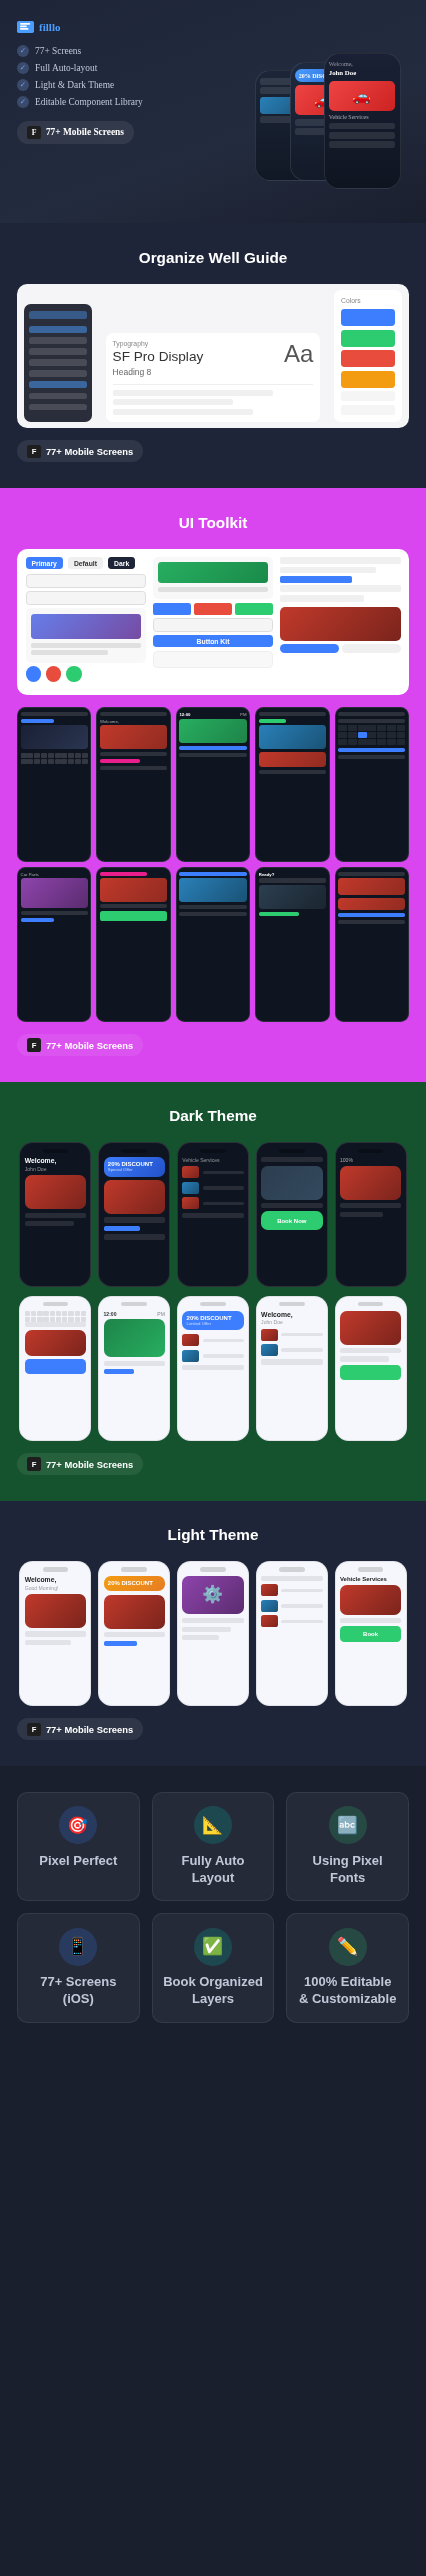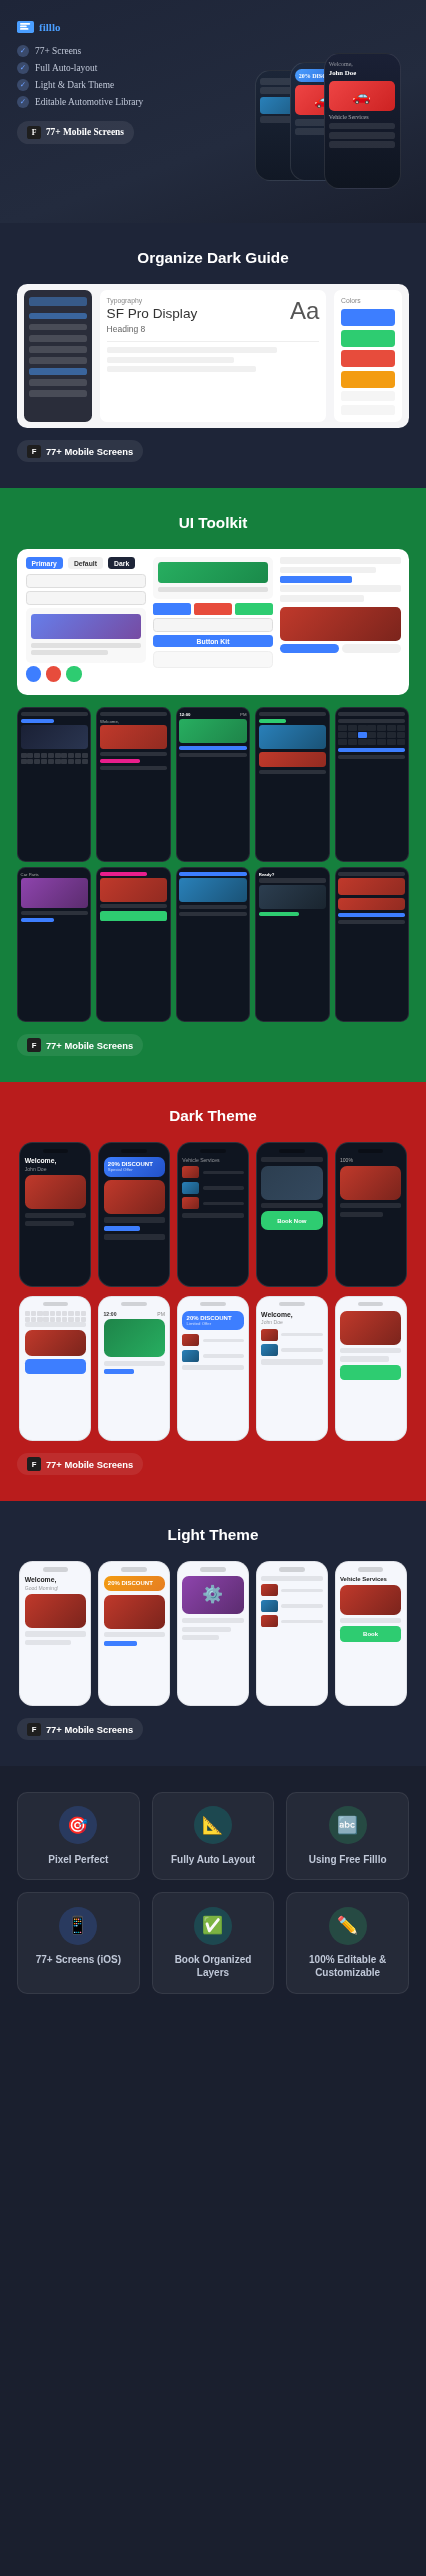--- a/index.html
+++ b/index.html
@@ -189,21 +189,22 @@
       padding: 25.6px 17px;
     }
     .style-guide-preview {
       background: #f5f5f7;
       border-radius: 10.2px;
       overflow: hidden;
       padding: 6.8px;
     }
     .sg-inner {
       display: flex;
-      gap: 8px;
+      gap: 14px;
+      align-items: flex-end;
     }
     .sg-sidebar {
       width: 68px;
       background: #2a2d3a;
       border-radius: 6.8px;
       padding: 6.8px 5.1px;
     }
     .sg-sidebar-item {
       height: 6.8px;
       background: rgba(255,255,255,0.15);
@@ -256,21 +257,21 @@
       border-radius: 17px;
       padding: 4.3px 10.2px;
       color: #fff;
       font-size: 9.4px;
       font-weight: 600;
       margin-top: 12px;
     }
 
     
     .toolkit-section {
-      background: #15803d;
+      background: #d946ef;
       padding: 25.6px 17px;
     }
     .toolkit-preview {
       background: #fff;
       border-radius: 10.2px;
       overflow: hidden;
       padding: 8.5px;
     }
     .tk-header {
       background: #3d7eff;
@@ -361,21 +362,21 @@
       background: linear-gradient(135deg, #1a2035, #2a3550);
       border-radius: 3.4px;
       margin-bottom: 2.6px;
     }
     .mp-img-placeholder.car { background: linear-gradient(135deg, #c0392b, #922b21); }
     .mp-img-placeholder.map { background: linear-gradient(135deg, #27ae60, #1e8449); }
     .mp-img-placeholder.blue { background: linear-gradient(135deg, #2980b9, #1a5276); }
 
     
     .dark-theme-section {
-      background: #b91c1c;
+      background: #14532d;
       padding: 25.6px 17px;
     }
     .light-theme-section {
       background: #1e2538;
       padding: 25.6px 17px;
     }
 
     
     .spec-section {
       background: #1a1f2e;
@@ -401,21 +402,21 @@
       align-items: center;
       justify-content: center;
       margin: 0 auto 8.5px;
       font-size: 17px;
     }
     .spec-icon-circle.blue { background: rgba(61,126,255,0.2); }
     .spec-icon-circle.teal { background: rgba(0,196,180,0.2); }
     .spec-icon-circle.green { background: rgba(46,204,113,0.2); }
     .spec-label {
       color: #c0c8d8;
-      font-size: 10px;
+      font-size: 13px;
       font-weight: 600;
       line-height: 1.3;
       text-align: center;
     }
 
     
     .theme-phones-container {
       display: flex;
       gap: 6.8px;
       justify-content: center;
@@ -561,21 +562,21 @@
         <li class="feature-item">
           <div class="check-icon">✓</div>
           <span>Full Auto-layout</span>
         </li>
         <li class="feature-item">
           <div class="check-icon">✓</div>
           <span>Light &amp; Dark Theme</span>
         </li>
         <li class="feature-item">
           <div class="check-icon">✓</div>
-          <span>Editable Automotive Library</span>
+          <span>Editable Component Library</span>
         </li>
       </ul>
       <div class="screens-badge">
         <div class="figma-icon">
           <span style="color:#fff;font-size:7.7px;font-weight:700;">F</span>
         </div>
         <span>77+ Mobile Screens</span>
       </div>
     </div>
 
@@ -609,21 +610,21 @@
             <div class="phone-list-item"></div>
             <div class="phone-list-item"></div>
           </div>
         </div>
       </div>
     </div>
   </div>
 </div>
 
 <div class="style-guide-section">
-  <h2 class="section-title">Organize Dark Guide</h2>
+  <h2 class="section-title">Organize Well Guide</h2>
   <div class="style-guide-preview">
     <div class="sg-inner">
       <div class="sg-sidebar">
         <div style="height:8.5px;background:rgba(74,158,255,0.4);border-radius:2.6px;margin-bottom:6.8px;"></div>
         <div class="sg-sidebar-item active"></div>
         <div class="sg-sidebar-item"></div>
         <div class="sg-sidebar-item"></div>
         <div class="sg-sidebar-item"></div>
         <div class="sg-sidebar-item"></div>
         <div class="sg-sidebar-item active"></div>
@@ -1070,21 +1071,21 @@
       <div class="spec-label">Pixel Perfect</div>
     </div>
 
     <div class="spec-card">
       <div class="spec-icon-circle teal">📐</div>
       <div class="spec-label">Fully Auto Layout</div>
     </div>
 
     <div class="spec-card">
       <div class="spec-icon-circle green">🔤</div>
-      <div class="spec-label">Using Free Filllo</div>
+      <div class="spec-label">Using Pixel Fonts</div>
     </div>
 
     <div class="spec-card">
       <div class="spec-icon-circle blue">📱</div>
       <div class="spec-label">77+ Screens (iOS)</div>
     </div>
 
     <div class="spec-card">
       <div class="spec-icon-circle teal">✅</div>
       <div class="spec-label">Book Organized Layers</div>

